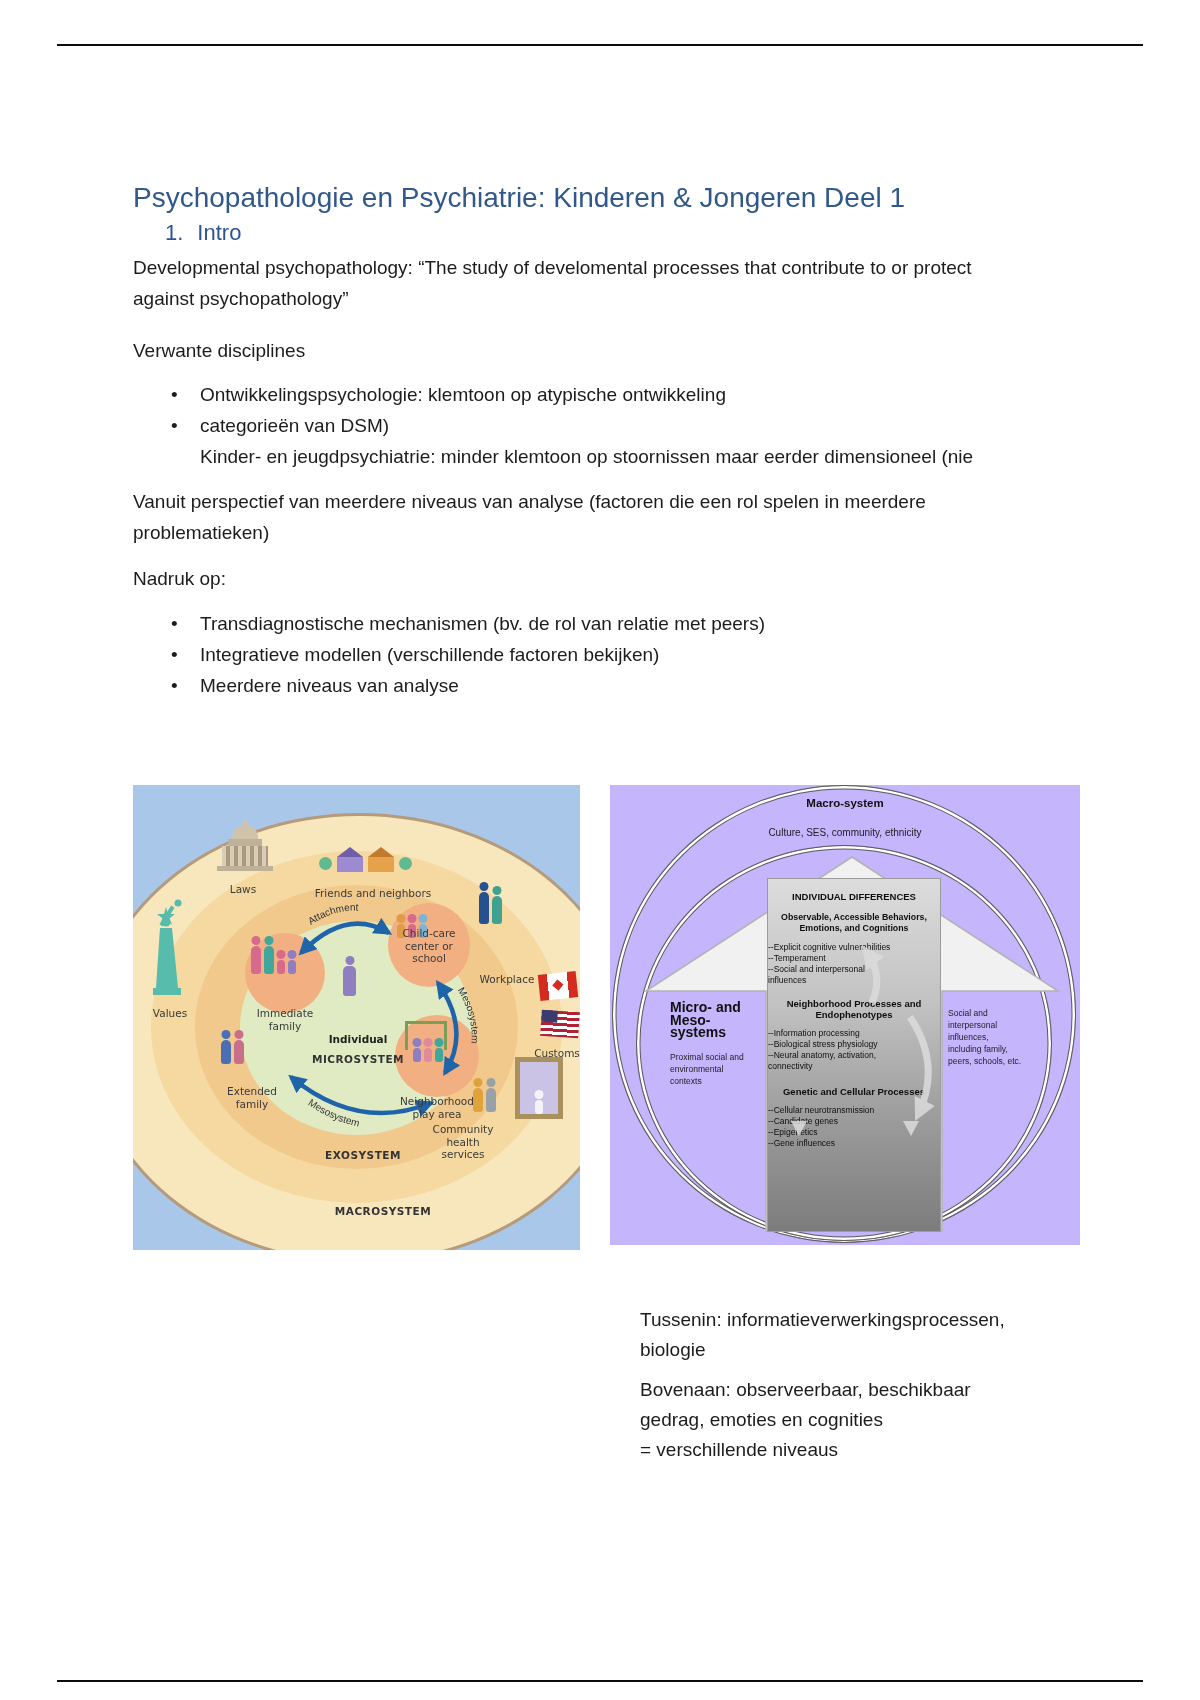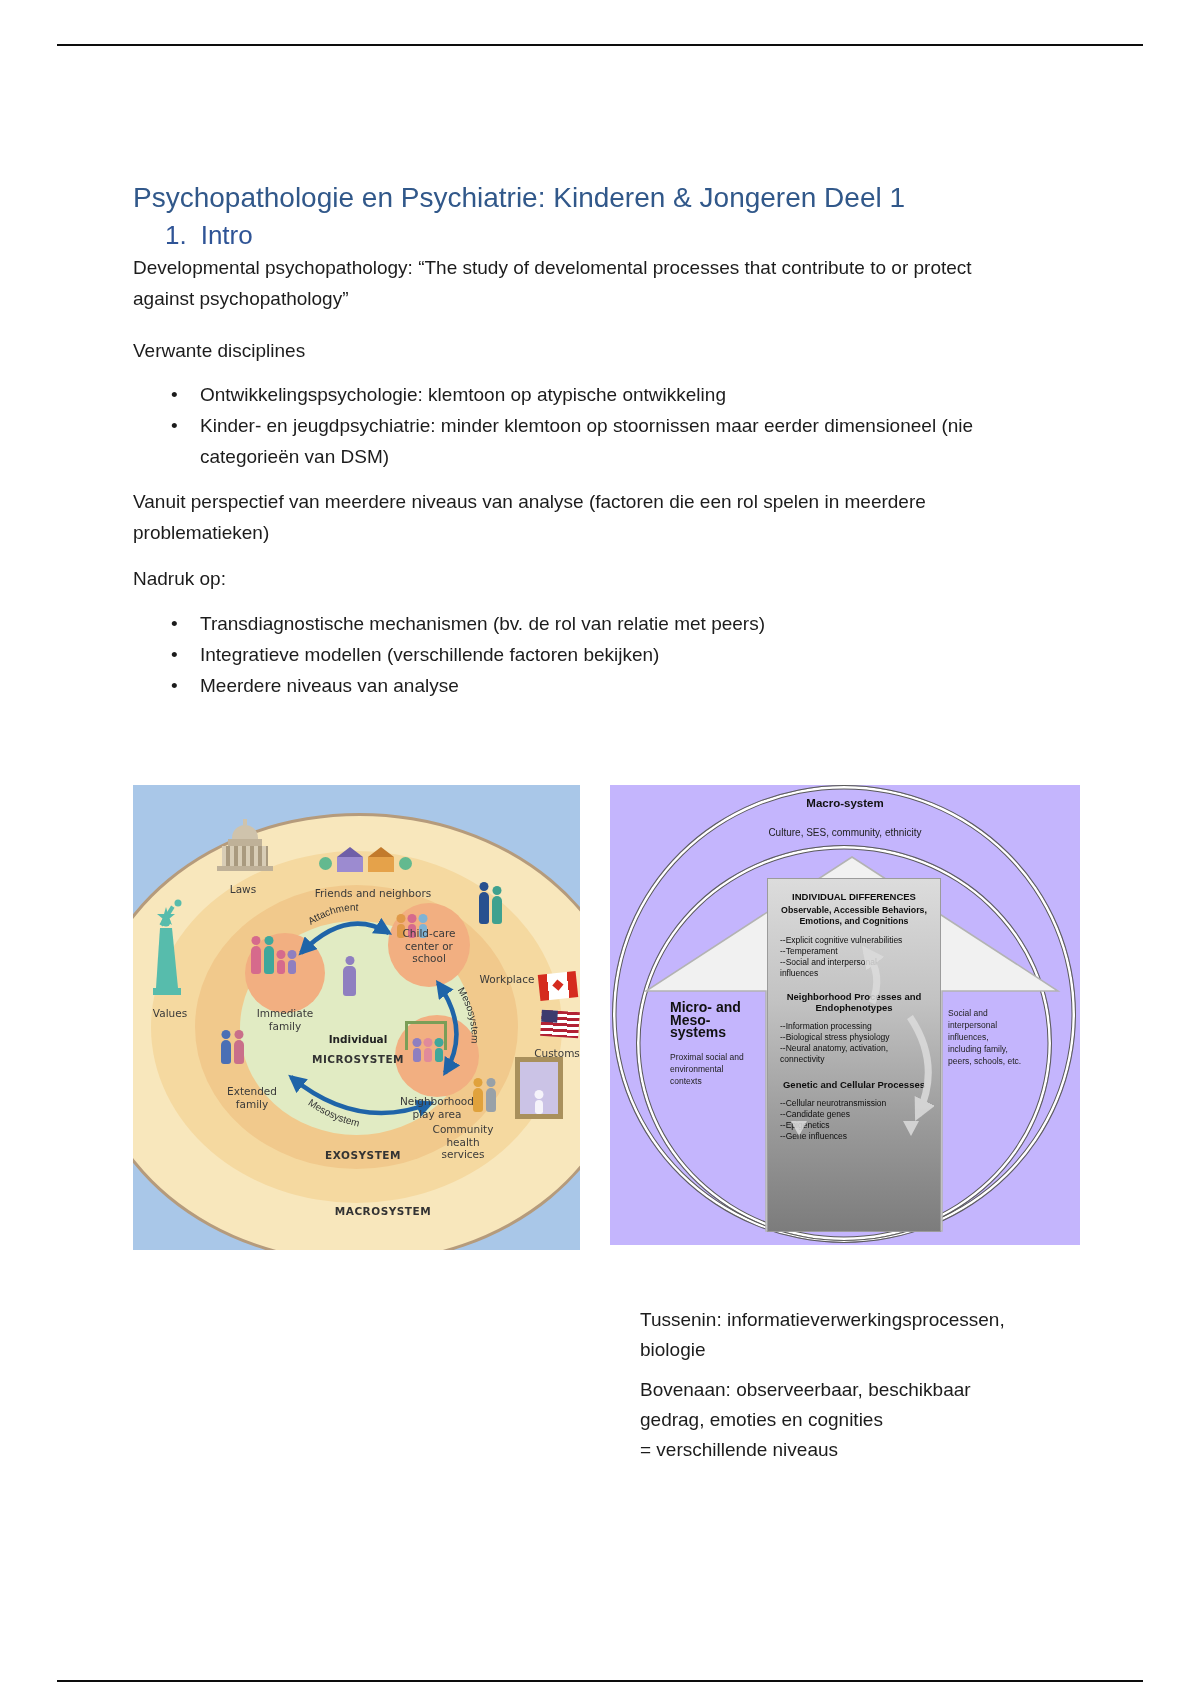--- a/index.html
+++ b/index.html
@@ -2,21 +2,21 @@
 <html><head>
 <meta charset="utf-8">
 <style>
   html,body{margin:0;padding:0;background:#ffffff;}
   .page{position:relative;width:1200px;height:1700px;background:#fff;overflow:hidden;
         font-family:"Liberation Sans",sans-serif;color:#1c1c1c;}
   .rule{position:absolute;left:57px;width:1086px;height:2px;background:#0d0d0d;}
   .rule.top{top:44px;} .rule.bottom{top:1680px;}
 
   .doc-title{position:absolute;left:133px;top:163px;width:940px;font-size:28px;font-weight:400;color:#31588A;}
-  .doc-heading{position:absolute;left:165px;top:220px;font-size:26px;color:#2F5496;}
+  .doc-heading{position:absolute;left:165px;top:220px;font-size:22px;color:#2F5496;}
   .doc-heading .num{margin-right:14px;}
   .bodyline{position:absolute;left:133px;font-size:19px;line-height:31px;color:#1c1c1c;width:940px;}
 
   ul.blist{position:absolute;left:133px;margin:0;padding:0;list-style:none;width:940px;}
   ul.blist li{position:relative;padding-left:67px;font-size:19px;line-height:31px;}
   ul.blist li::before{content:"\2022";position:absolute;left:38px;top:0;font-size:19px;}
   ul.blist li span{display:block;}
 
   
   #eco{position:absolute;left:133px;top:785px;width:447px;height:465px;background:#A9C7E8;overflow:hidden;}
@@ -73,22 +73,22 @@
         box-shadow:inset 0 0 0 2.5px #ffffff, inset 0 0 0 3.5px #5a5a5a;}
   .c-outer{left:2px;top:0;width:462px;height:456px;}
   .c-inner{left:26px;top:60px;width:414px;height:394px;}
   .af-macro{position:absolute;left:0;top:12px;width:100%;text-align:center;font-size:11.5px;font-weight:bold;color:#111;}
   .af-macrosub{position:absolute;left:0;top:42px;width:100%;text-align:center;font-size:10px;color:#222;}
   .af-svg{position:absolute;left:0;top:0;}
   .graybox{position:absolute;left:158px;top:94px;width:172px;height:352px;
            background:linear-gradient(180deg,#DCDCDC 0%,#C2C2C2 35%,#9A9A9A 70%,#7C7C7C 100%);
            box-shadow:0 0 0 1px #9b9b9b;font-size:8.5px;line-height:11px;color:#0e0e0e;text-align:center;}
   .graybox .hd{font-weight:bold;font-size:9.5px;line-height:11px;}
-  .graybox .ls{text-align:left;padding-left:12px;line-height:11px;}
-  .mt12{margin-top:12px;} .mt10{margin-top:3px;} .mt8{margin-top:8px;} .mt14{margin-top:14px;}
+  .graybox .ls{text-align:left;line-height:11px;}
+  .mt12{margin-top:12px;} .mt10{margin-top:10px;} .mt8{margin-top:8px;} .mt14{margin-top:14px;}
   .sidelab{position:absolute;font-size:8.5px;line-height:12px;color:#222;text-align:left;}
   .sidelab .b{font-weight:bold;font-size:14px;line-height:12.5px;color:#111;}
   .af-curves{position:absolute;left:0;top:0;pointer-events:none;}
 
   
   .notes{position:absolute;left:640px;top:1290px;width:410px;font-size:19px;line-height:30px;color:#1c1c1c;}
   .notes .gap15{margin-top:15px;} .notes .gap10{margin-top:10px;}
 </style>
 </head>
 <body>
@@ -106,22 +106,22 @@
   <div class="bodyline" style="top:252px">Developmental psychopathology: “The study of develomental processes that contribute to or protect</div>
   <div class="bodyline" style="top:283px">against psychopathology”</div>
 
   <div class="bodyline" style="top:335px">Verwante disciplines</div>
 
   <ul class="blist" style="top:379px">
     <li>
         <span>Ontwikkelingspsychologie: klemtoon op atypische ontwikkeling</span>
       </li>
     <li>
+      <span>categorieën van DSM)</span>
       <span>Kinder- en jeugdpsychiatrie: minder klemtoon op stoornissen maar eerder dimensioneel (nie</span>
-      <span>categorieën van DSM)</span>
     </li>
   </ul>
 
   <div class="bodyline" style="top:486px">Vanuit perspectief van meerdere niveaus van analyse (factoren die een rol spelen in meerdere</div>
   <div class="bodyline" style="top:517px">problematieken)</div>
 
   <div class="bodyline" style="top:563px">Nadruk op:</div>
 
   <ul class="blist" style="top:608px">
     <li>

